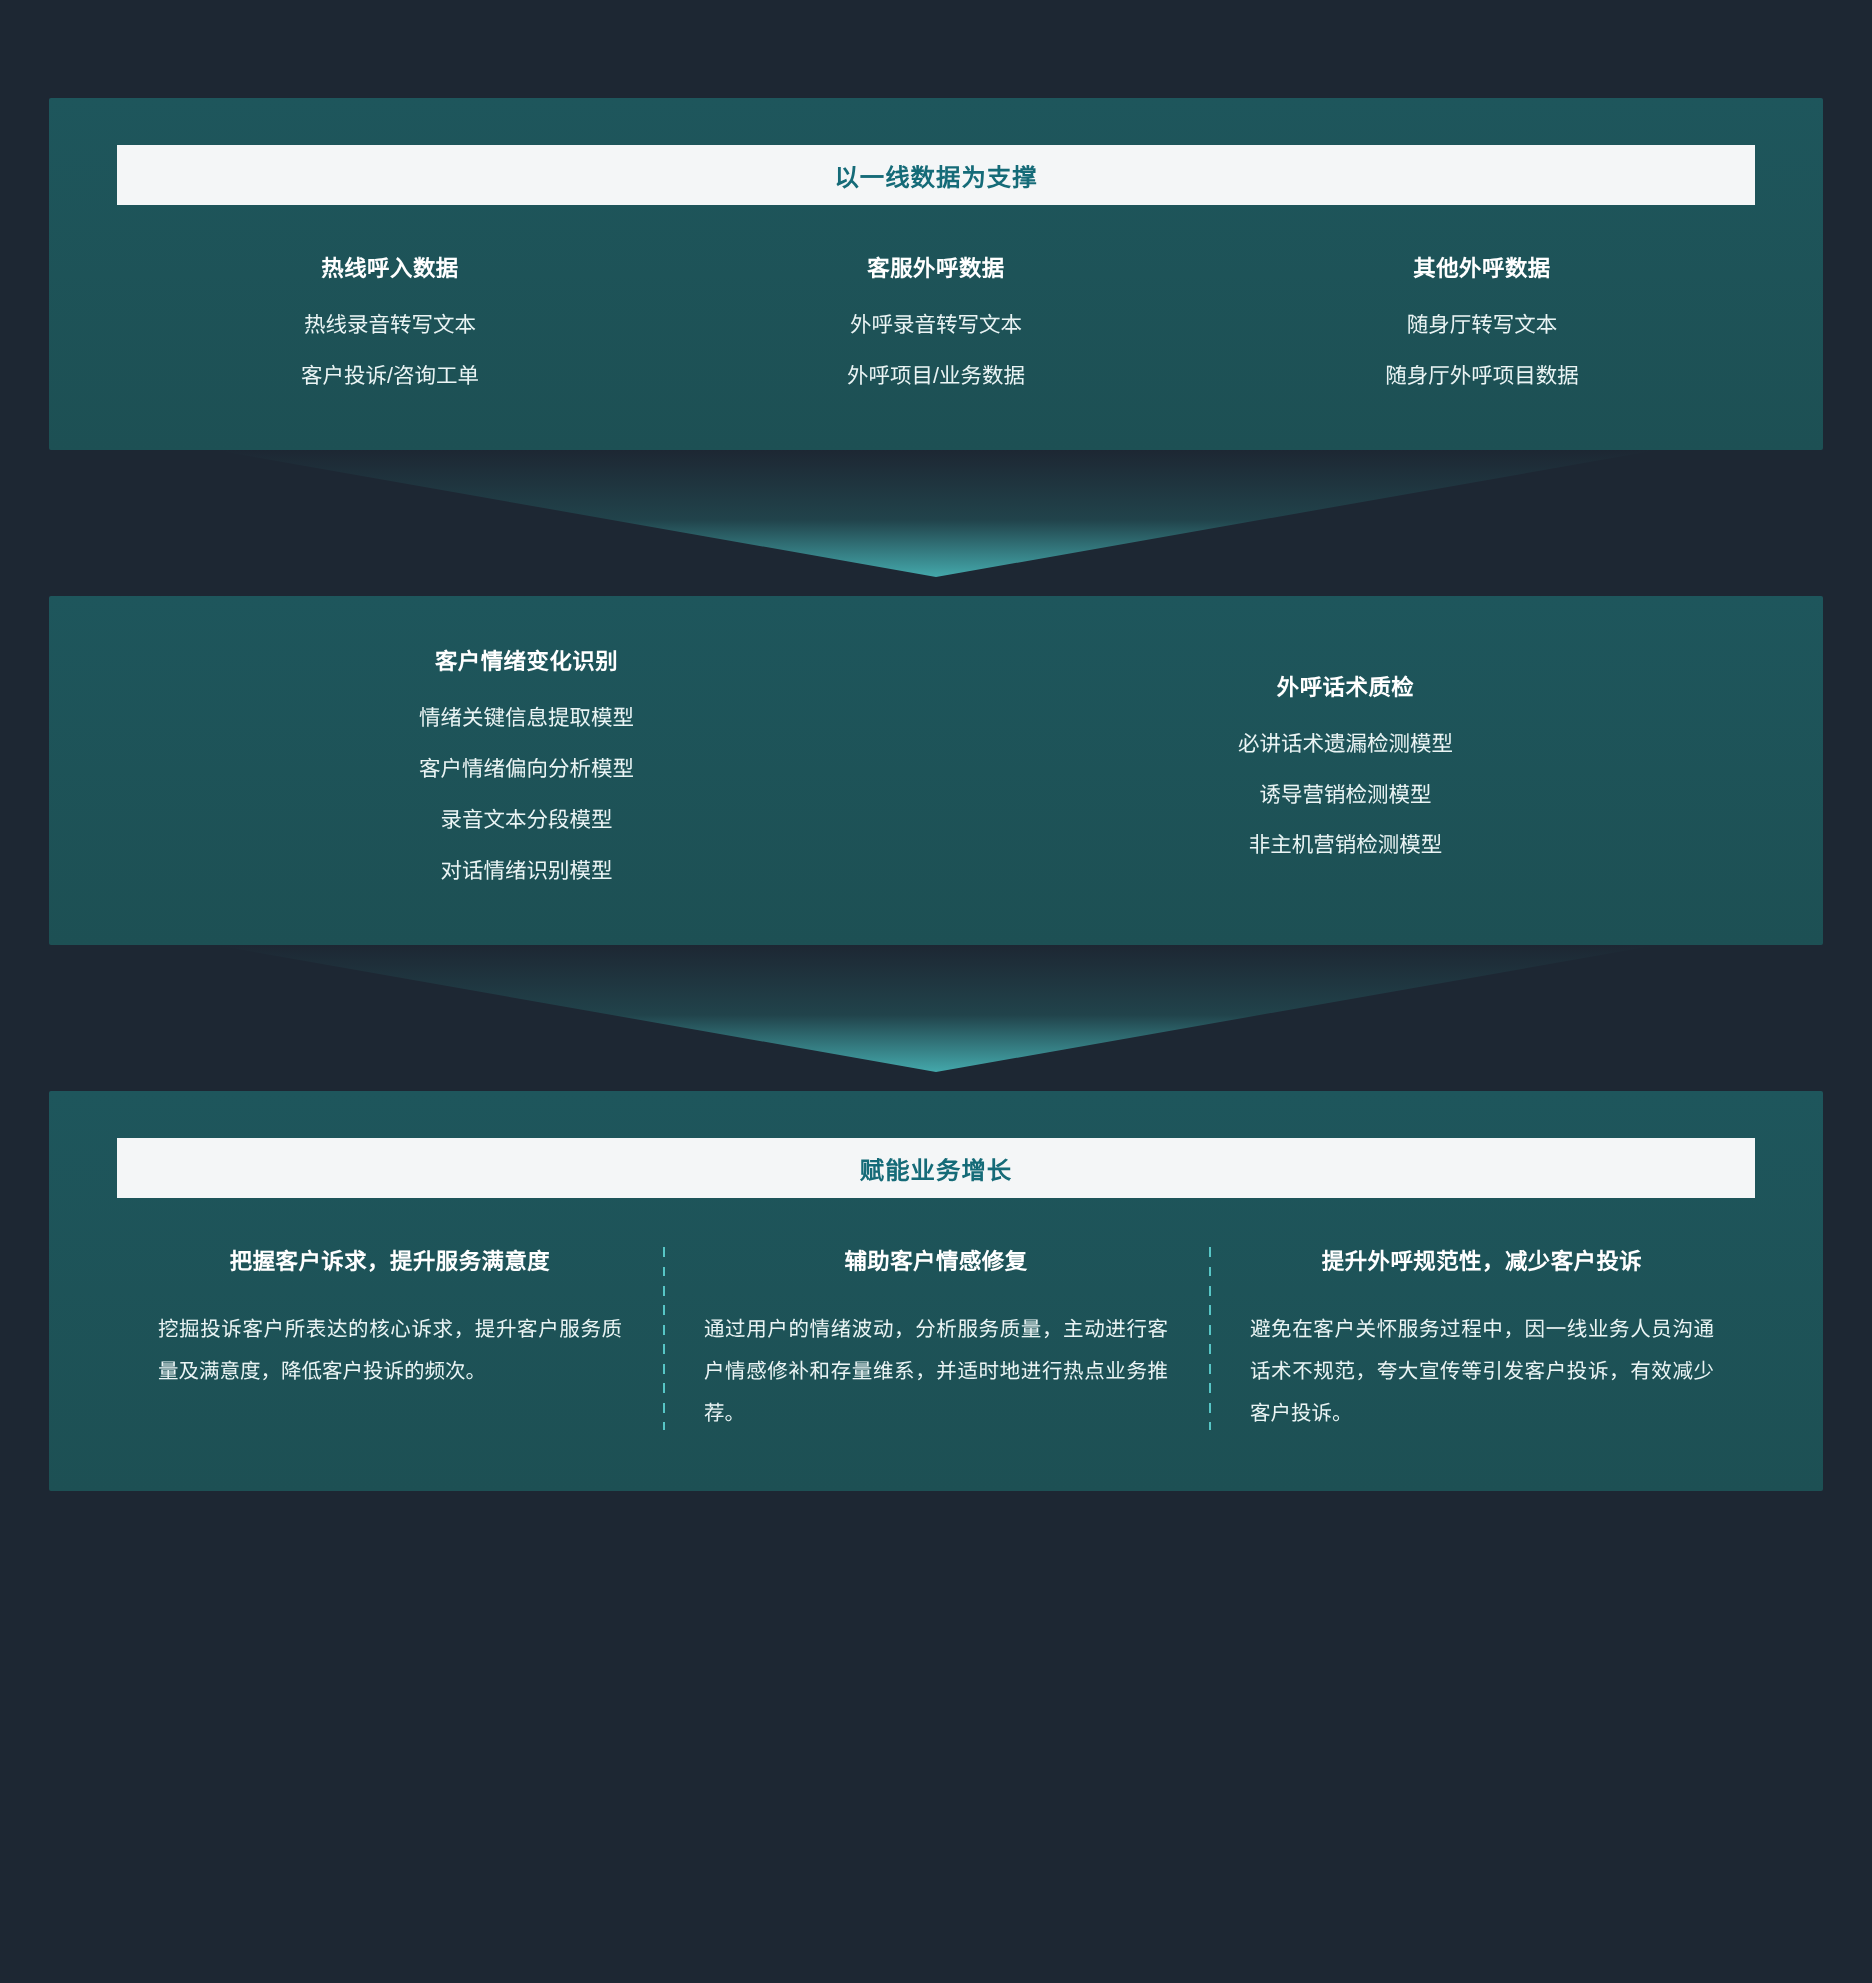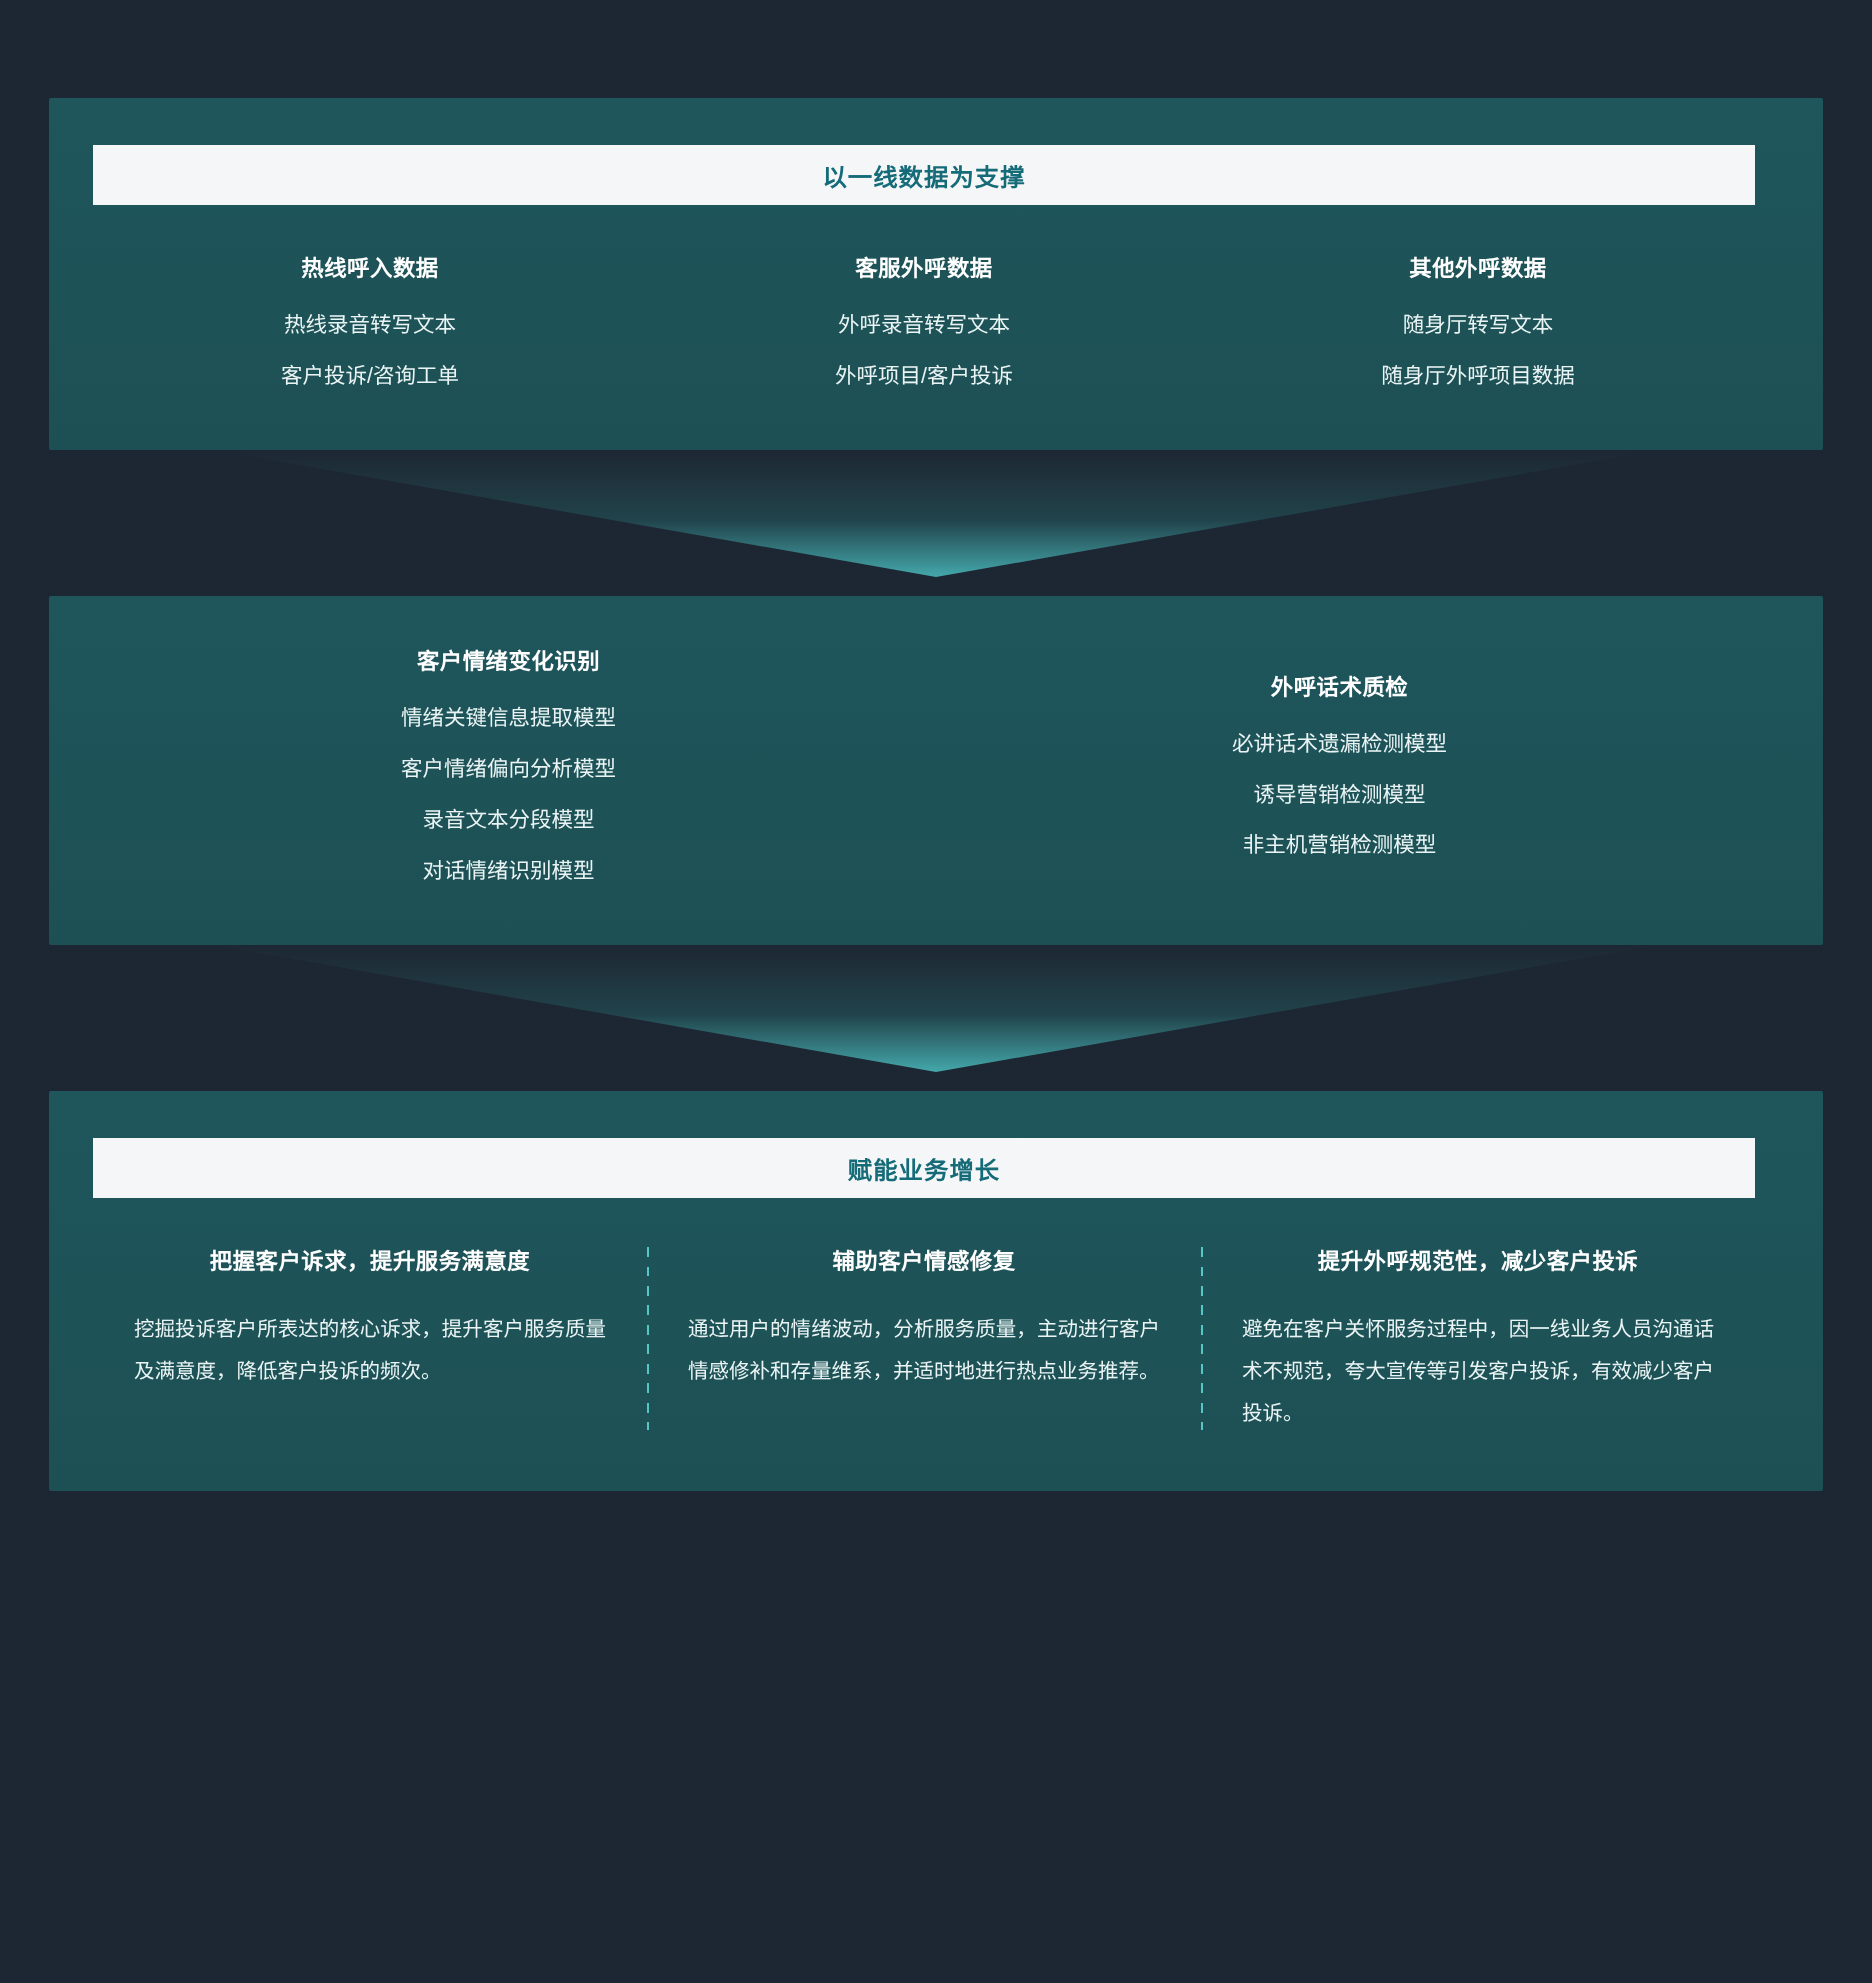--- a/index.html
+++ b/index.html
@@ -22,21 +22,21 @@
     background: #1d2733;
     box-sizing: border-box;
     padding: 98px 49px 59px 49px;
   }
 
   
   .panel {
     background: #1d5359;
     background: linear-gradient(180deg, #1e565c 0%, #1d5054 100%);
     border-radius: 2px;
-    padding: 47px 68px 57px 44px;
+    padding: 47px 68px 57px 68px;
     box-sizing: border-box;
   }
   .panel-title-bar {
     background: #f4f6f7;
     height: 60px;
     display: flex;
     align-items: center;
     justify-content: center;
     margin-bottom: 45px;
   }
@@ -145,21 +145,21 @@
     </div>
     <div class="cols">
       <div class="col">
         <div class="col-head">热线呼入数据</div>
         <div class="col-item">热线录音转写文本</div>
         <div class="col-item">客户投诉/咨询工单</div>
       </div>
       <div class="col">
         <div class="col-head">客服外呼数据</div>
         <div class="col-item">外呼录音转写文本</div>
-        <div class="col-item">外呼项目/客户投诉</div>
+        <div class="col-item">外呼项目/业务数据</div>
       </div>
       <div class="col">
         <div class="col-head">其他外呼数据</div>
         <div class="col-item">随身厅转写文本</div>
         <div class="col-item">随身厅外呼项目数据</div>
       </div>
     </div>
   </section>
 
   <div class="arrow-wrap">

